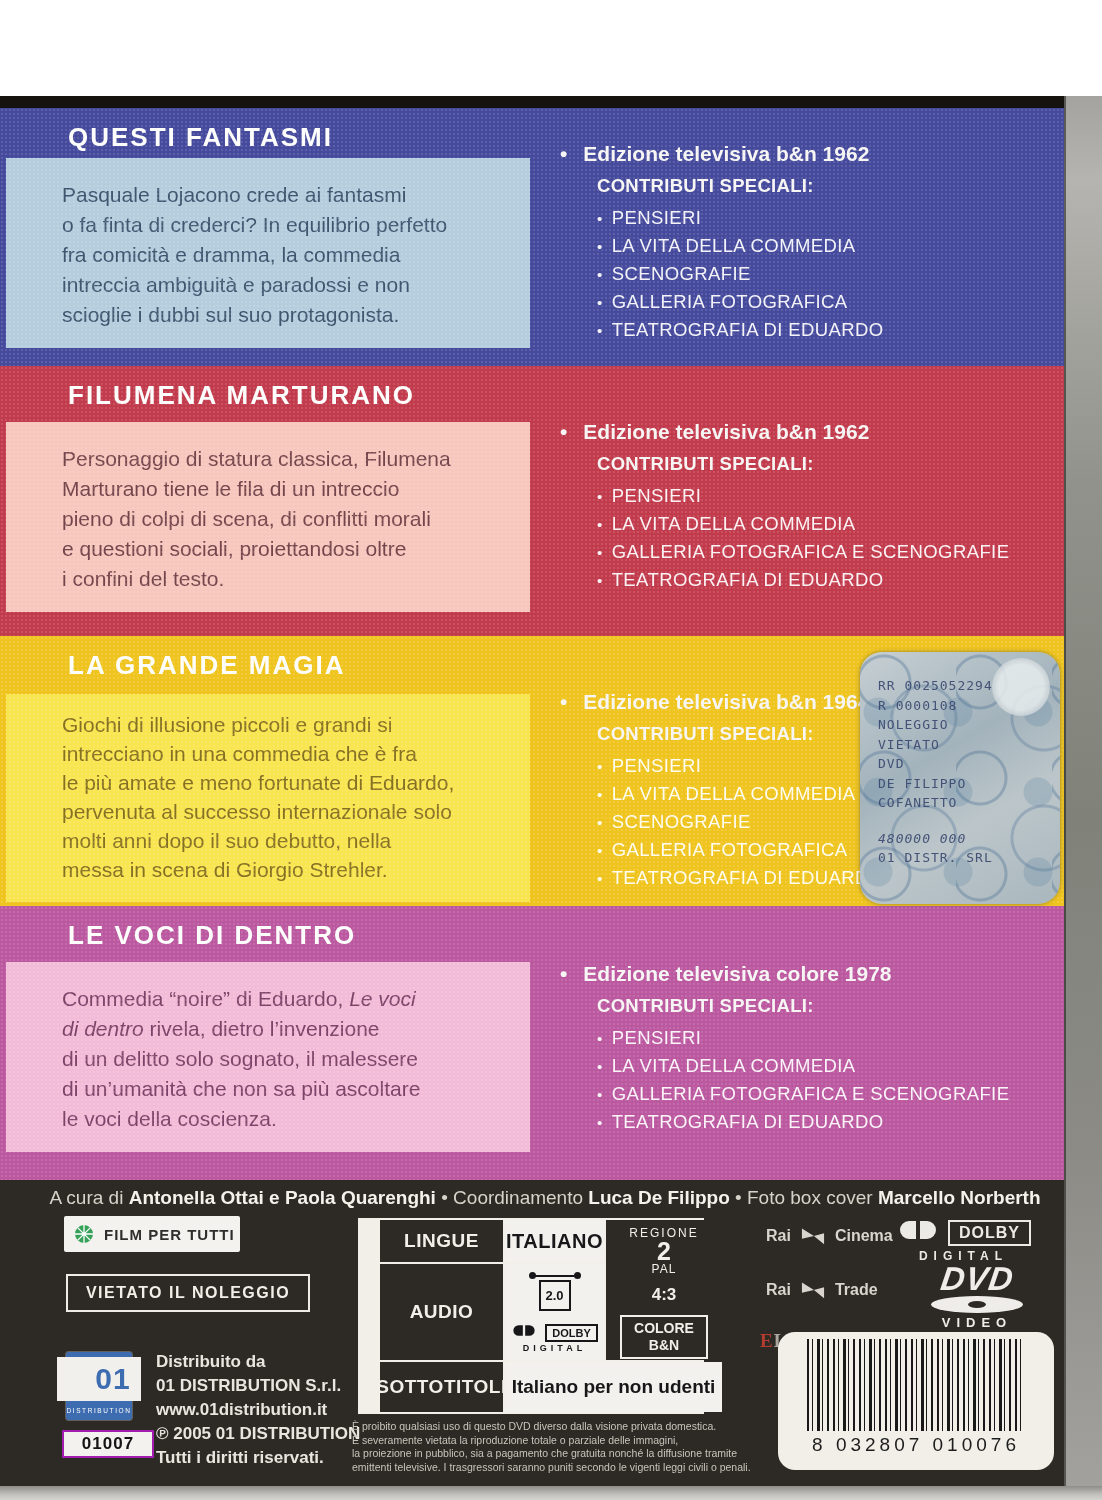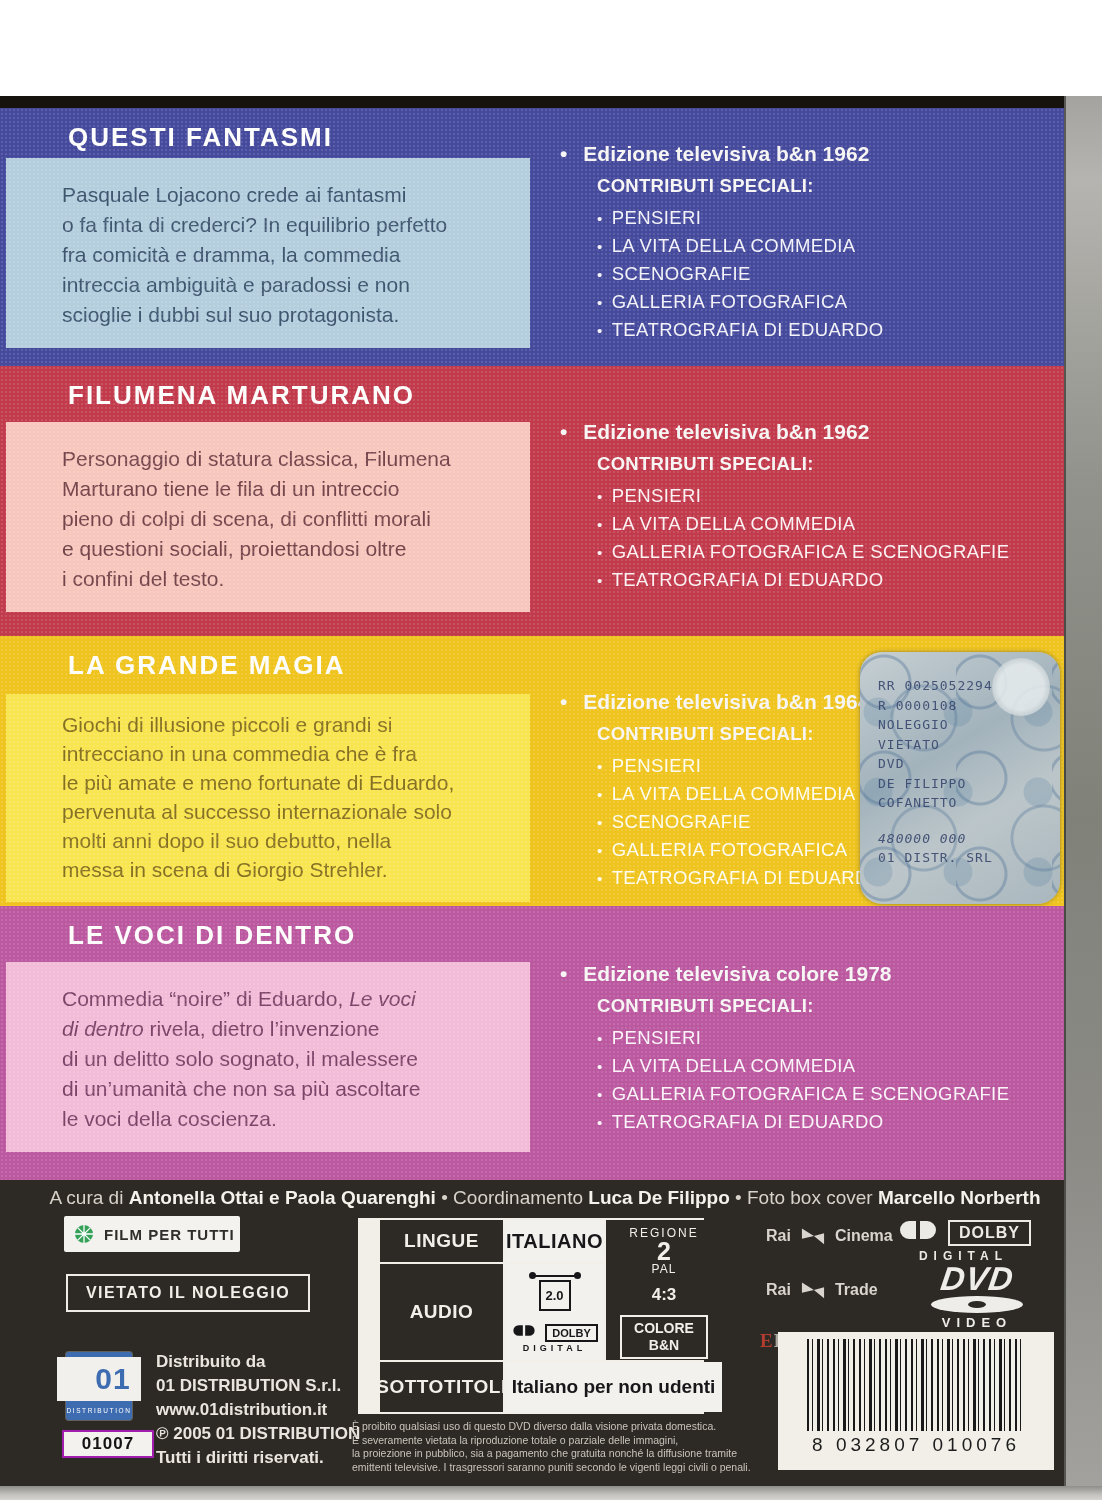--- a/index.html
+++ b/index.html
@@ -143,21 +143,21 @@
   .logo01 .sub{flex:1;display:flex;align-items:center;font-size:6.5px;color:#fff;letter-spacing:1.6px;}
   .code01{position:absolute;left:62px;top:250px;width:88px;height:24px;background:#f4f2ee;border:2px solid #a21caf;
     display:flex;align-items:center;justify-content:center;font-weight:bold;font-size:17px;color:#141414;letter-spacing:1px;}
   .dist-text{position:absolute;left:156px;top:170px;font-size:17px;font-weight:bold;color:#eae6df;line-height:24px;white-space:nowrap;}
 
   
   .legal{position:absolute;left:352px;top:240px;width:410px;font-size:10.5px;line-height:13.5px;color:#c9c4bb;white-space:nowrap;}
 
   
   .barcode{position:absolute;left:778px;top:152px;width:276px;height:138px;background:#f2efe9;
-    display:flex;flex-direction:column;align-items:center;padding-top:7px;box-sizing:border-box;}
+    display:flex;flex-direction:column;align-items:center;padding-top:7px;box-sizing:border-box;border-radius:17px;}
   .bars{width:218px;height:92px;
     background:repeating-linear-gradient(90deg,#191919 0 2px,transparent 2px 5px,#191919 5px 6px,transparent 6px 10px,#191919 10px 13px,transparent 13px 15px,#191919 15px 16px,transparent 16px 20px,#191919 20px 22px,transparent 22px 26px);}
   .bc-num{margin-top:3px;font-size:19px;color:#1d1d1d;letter-spacing:4px;}
 </style>
 </head>
 <body>
 
 <div id="cover">
 
   <div class="dark-strip"></div>

